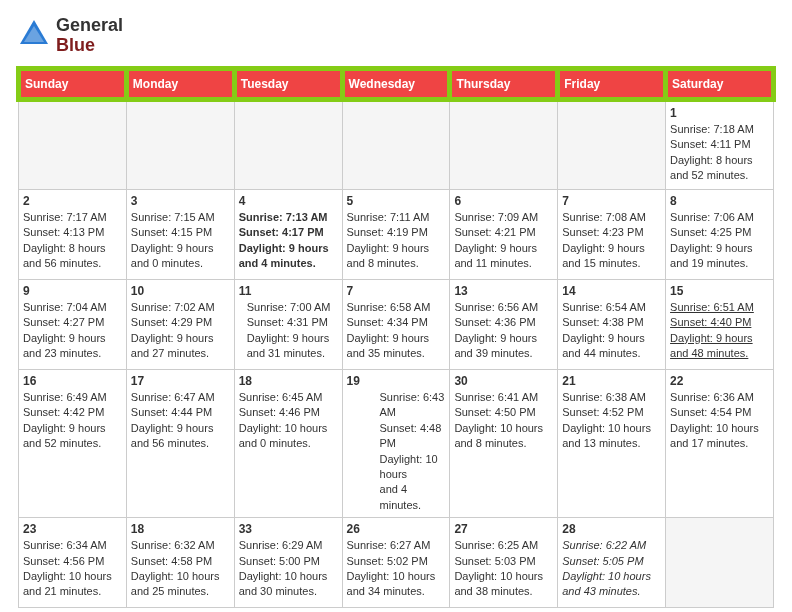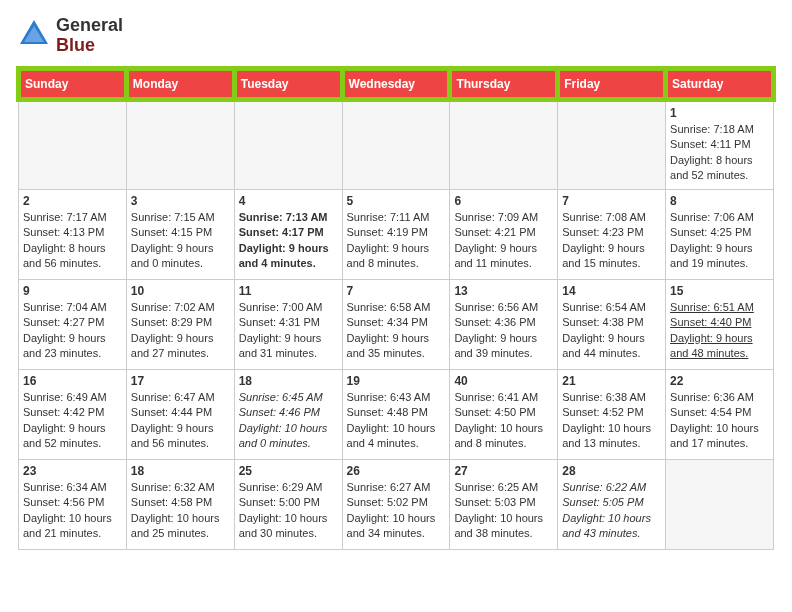--- a/index.html
+++ b/index.html
@@ -183,27 +183,27 @@
         <td>
           <span class="day-number">9</span>
           <div class="day-info" style="white-space: pre-line;">Sunrise: 7:04 AM
 Sunset: 4:27 PM
 Daylight: 9 hours
 and 23 minutes.</div>
         </td>
         <td>
           <span class="day-number">10</span>
           <div class="day-info" style="white-space: pre-line;">Sunrise: 7:02 AM
-Sunset: 8:29 PM
+Sunset: 4:29 PM
 Daylight: 9 hours
 and 27 minutes.</div>
         </td>
         <td>
           <span class="day-number">11</span>
-          <div class="day-info" style="white-space: pre-line;">Sunrise: 7:00 AM
+          <div class="day-info" style="white-space: pre-line; margin-left: 8px;">Sunrise: 7:00 AM
 Sunset: 4:31 PM
 Daylight: 9 hours
 and 31 minutes.</div>
         </td>
         <td>
           <span class="day-number">7</span>
           <div class="day-info" style="white-space: pre-line;">Sunrise: 6:58 AM
 Sunset: 4:34 PM
 Daylight: 9 hours
 and 35 minutes.</div>
@@ -240,34 +240,34 @@
         </td>
         <td>
           <span class="day-number">17</span>
           <div class="day-info" style="white-space: pre-line;">Sunrise: 6:47 AM
 Sunset: 4:44 PM
 Daylight: 9 hours
 and 56 minutes.</div>
         </td>
         <td>
           <span class="day-number">18</span>
-          <div class="day-info" style="white-space: pre-line; font-style: italic;">Sunrise: 6:45 AM
+          <div class="day-info" style="white-space: pre-line;">Sunrise: 6:45 AM
 Sunset: 4:46 PM
 Daylight: 10 hours
 and 0 minutes.</div>
         </td>
         <td>
           <span class="day-number">19</span>
-          <div class="day-info" style="white-space: pre-line;">Sunrise: 6:43 AM
+          <div class="day-info" style="white-space: pre-line; margin-left: 33px;">Sunrise: 6:43 AM
 Sunset: 4:48 PM
 Daylight: 10 hours
 and 4 minutes.</div>
         </td>
         <td>
-          <span class="day-number">40</span>
+          <span class="day-number">30</span>
           <div class="day-info" style="white-space: pre-line;">Sunrise: 6:41 AM
 Sunset: 4:50 PM
 Daylight: 10 hours
 and 8 minutes.</div>
         </td>
         <td>
           <span class="day-number">21</span>
           <div class="day-info" style="white-space: pre-line;">Sunrise: 6:38 AM
 Sunset: 4:52 PM
 Daylight: 10 hours
@@ -290,21 +290,21 @@
 and 21 minutes.</div>
         </td>
         <td>
           <span class="day-number">18</span>
           <div class="day-info" style="white-space: pre-line;">Sunrise: 6:32 AM
 Sunset: 4:58 PM
 Daylight: 10 hours
 and 25 minutes.</div>
         </td>
         <td>
-          <span class="day-number">25</span>
+          <span class="day-number">33</span>
           <div class="day-info" style="white-space: pre-line;">Sunrise: 6:29 AM
 Sunset: 5:00 PM
 Daylight: 10 hours
 and 30 minutes.</div>
         </td>
         <td>
           <span class="day-number">26</span>
           <div class="day-info" style="white-space: pre-line;">Sunrise: 6:27 AM
 Sunset: 5:02 PM
 Daylight: 10 hours

